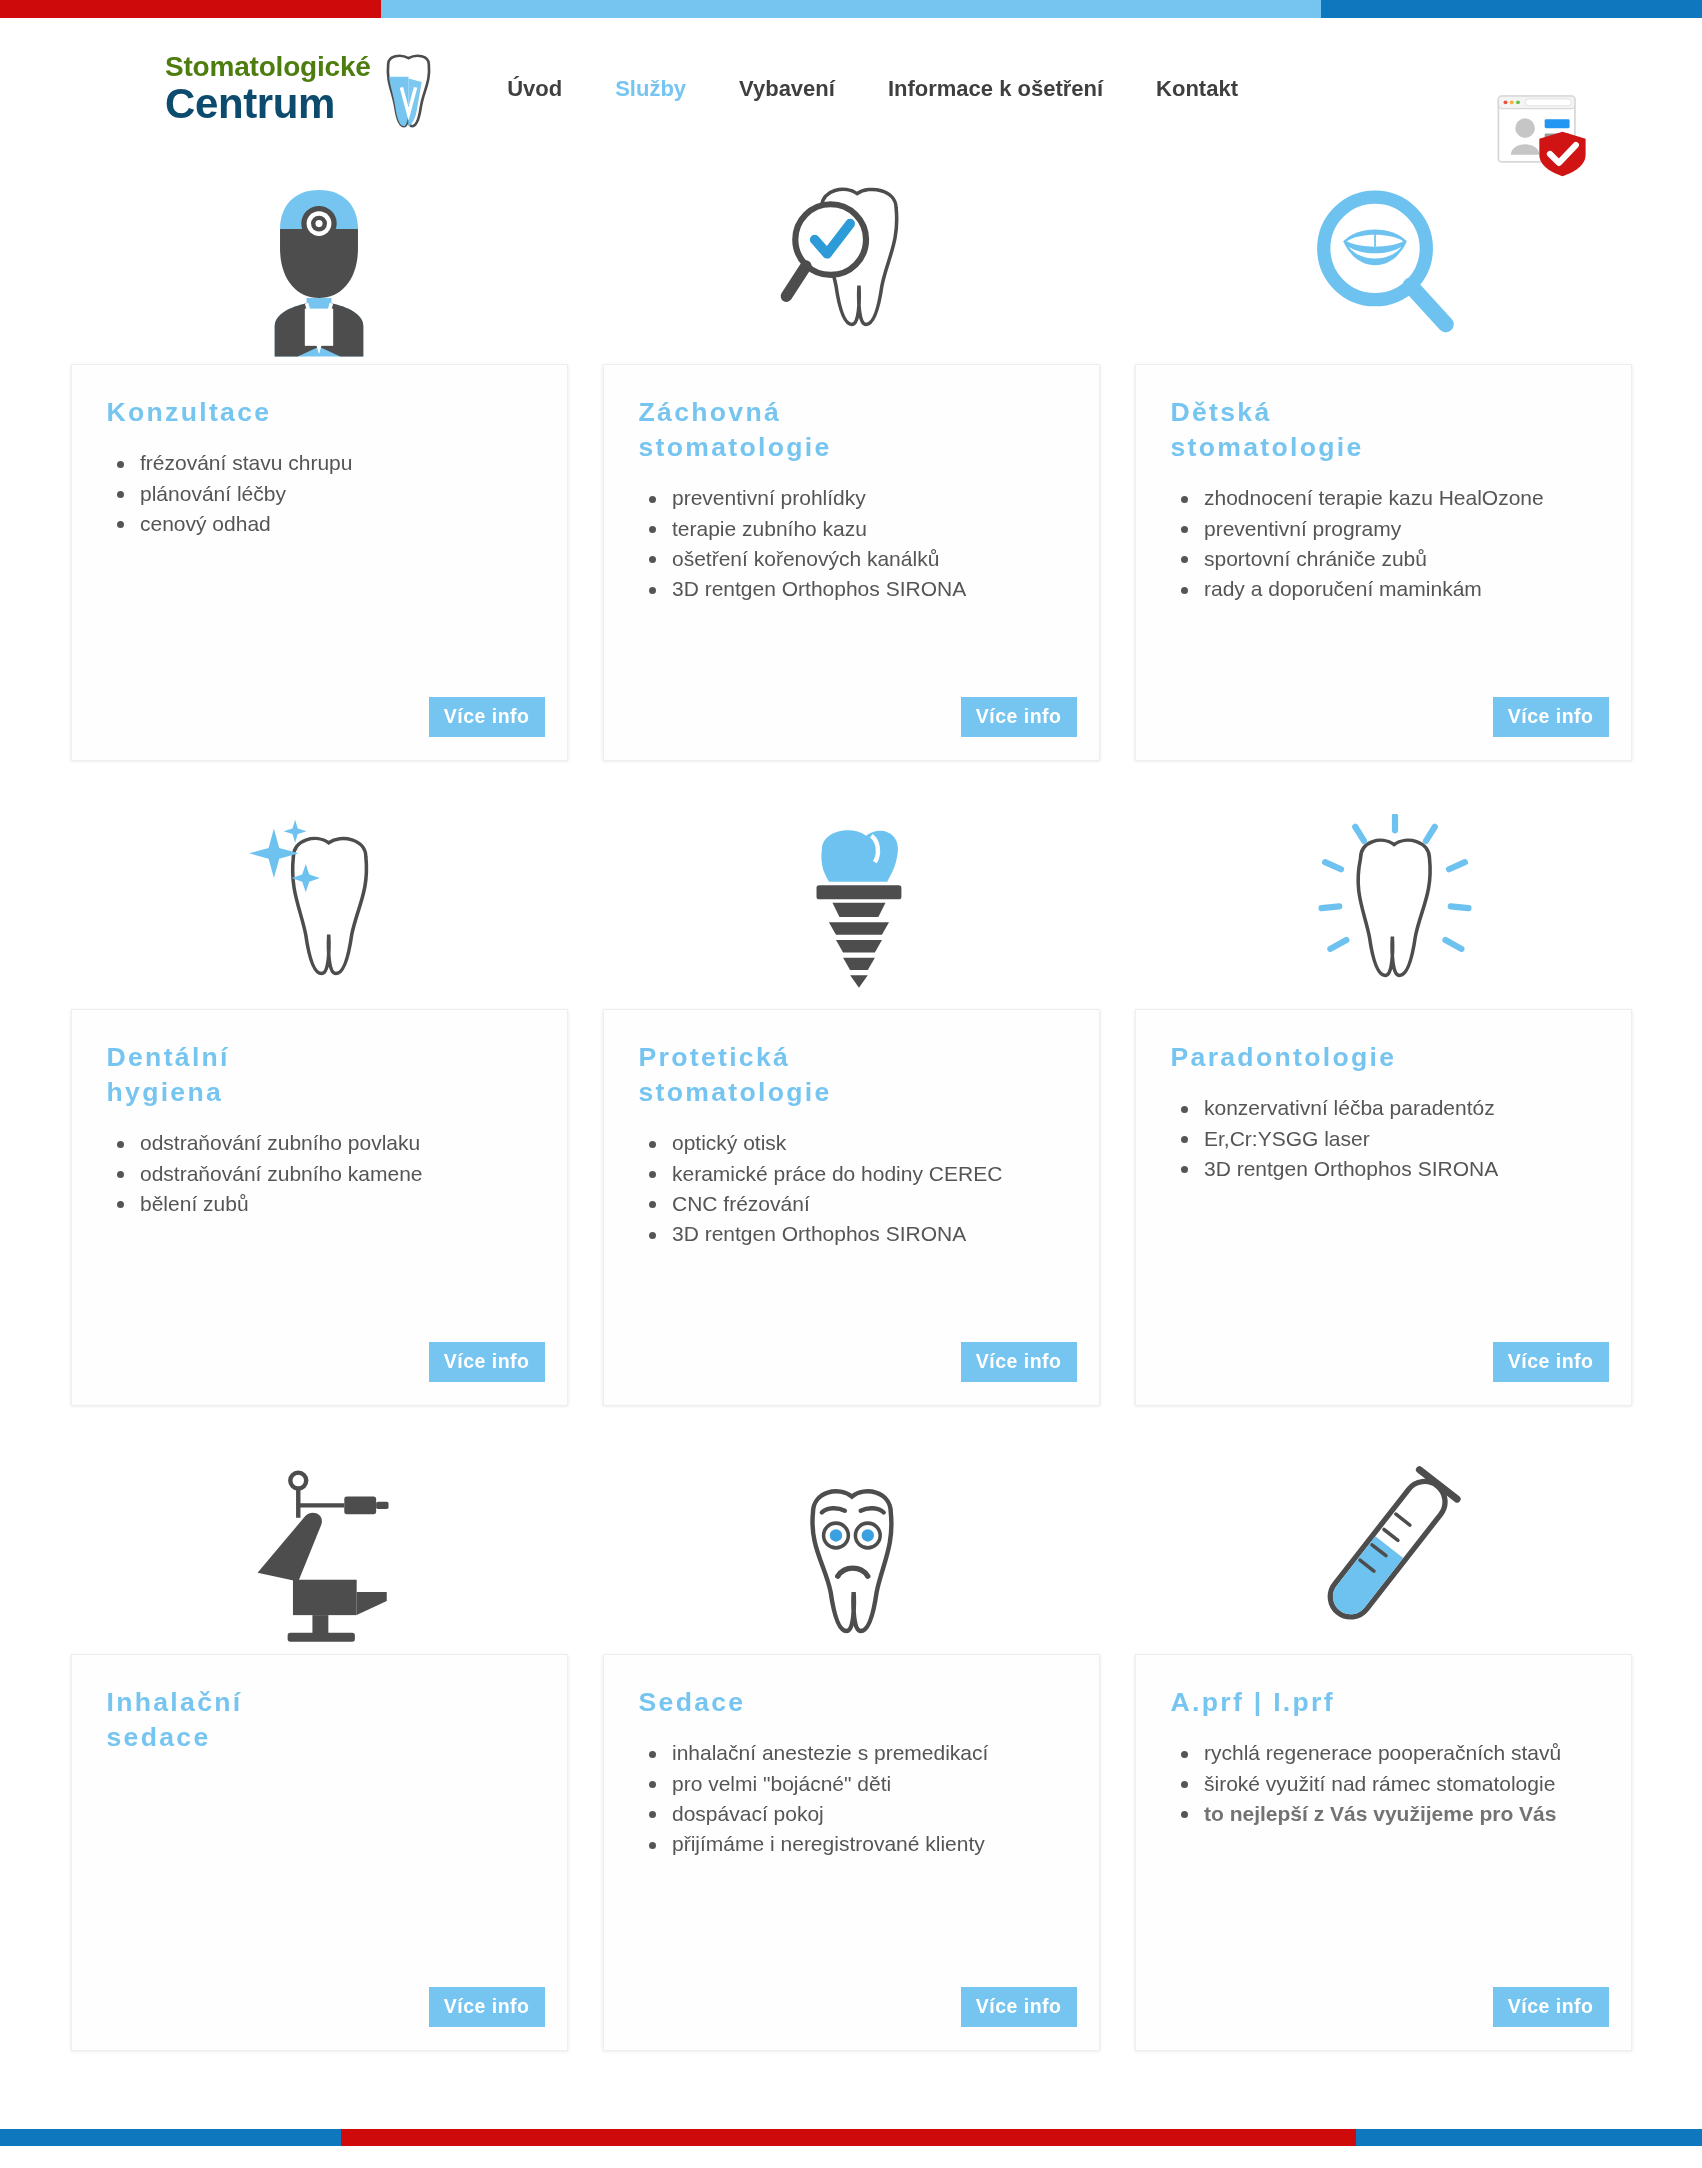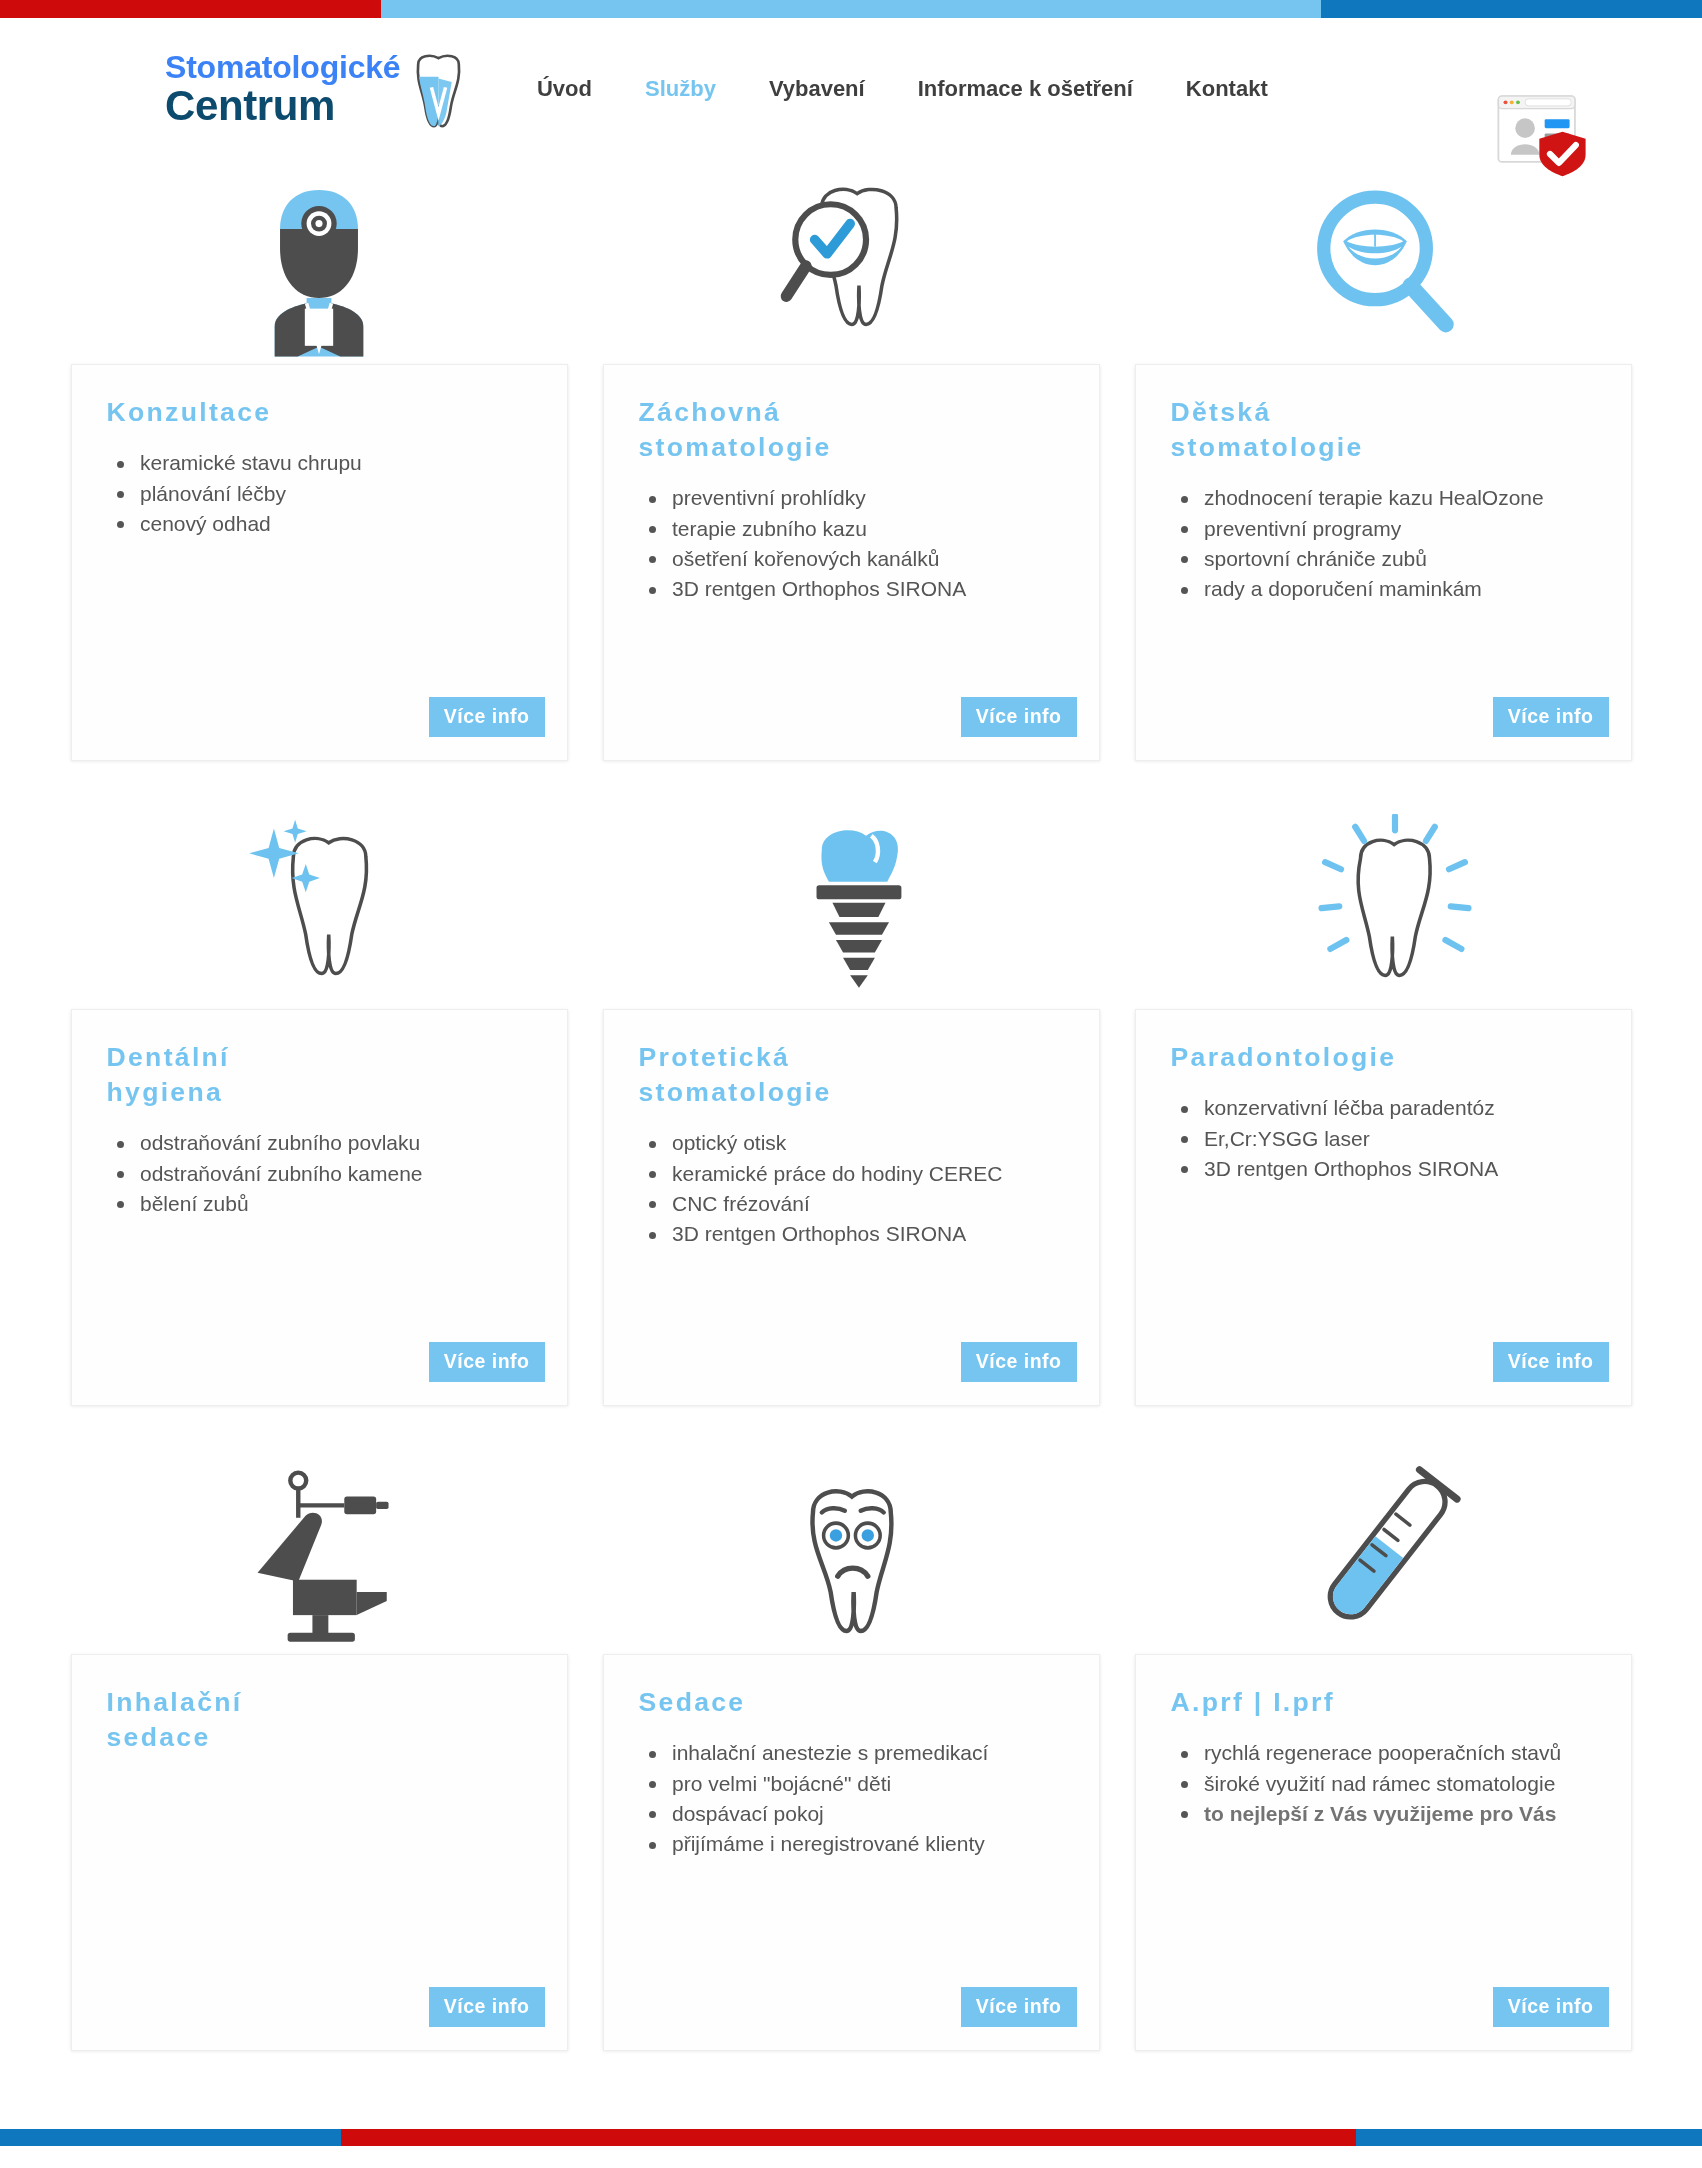--- a/index.html
+++ b/index.html
@@ -20,21 +20,21 @@
   .header {
     height: 142px;
     display: flex;
     align-items: center;
     padding: 0 0 0 165px;
     position: relative;
   }
   .logo { display: flex; align-items: center; gap: 3.5px; }
   .logo-text { display: flex; flex-direction: column; line-height: 1; }
   .logo-top {
-    font-size: 32px; font-weight: 700; color: #3b82f6;
+    font-size: 28px; font-weight: 700; color: #4d7c0f;
     letter-spacing: -0.2px; font-family: "Liberation Sans", sans-serif;
   }
   .logo-bottom {
     font-size: 42px; font-weight: 700; color: #0c4a6e;
     letter-spacing: -0.4px; margin-top: 1.8px;
   }
   .logo-tooth { width: 55px; height: 76px; margin-left: 7px; margin-top: 3.5px; }
 
   .nav {
     display: flex; gap: 53px;
@@ -204,21 +204,21 @@
         <path d="M40 172 C40 158, 58 150, 76 146 L90 196 L104 146 C122 150, 140 158, 140 172 L140 206 L40 206 Z" fill="#76c5f0"></path>
         <path d="M40 172 C40 158, 58 150, 76 146 L88 196 L66 206 L40 206 Z" fill="#4d4d4d"></path>
         <path d="M140 172 C140 158, 122 150, 104 146 L92 196 L114 206 L140 206 Z" fill="#4d4d4d"></path>
         <rect x="74" y="152" width="32" height="42" fill="#ffffff"></rect>
         <path d="M76 146 L90 196 L104 146" fill="none" stroke="#ffffff" stroke-width="4"></path>
       </svg>
     </div>
     <div class="card">
       <div class="card-title">Konzultace</div>
       <ul class="card-list">
-        <li>keramické stavu chrupu</li>
+        <li>frézování stavu chrupu</li>
         <li>plánování léčby</li>
         <li>cenový odhad</li>
       </ul>
       <button class="more-btn">Více info</button>
     </div>
   </div>
 
   <div class="cell row1">
     <div class="cell-icon">
       <svg width="168" height="186" viewBox="0 0 190 210">

